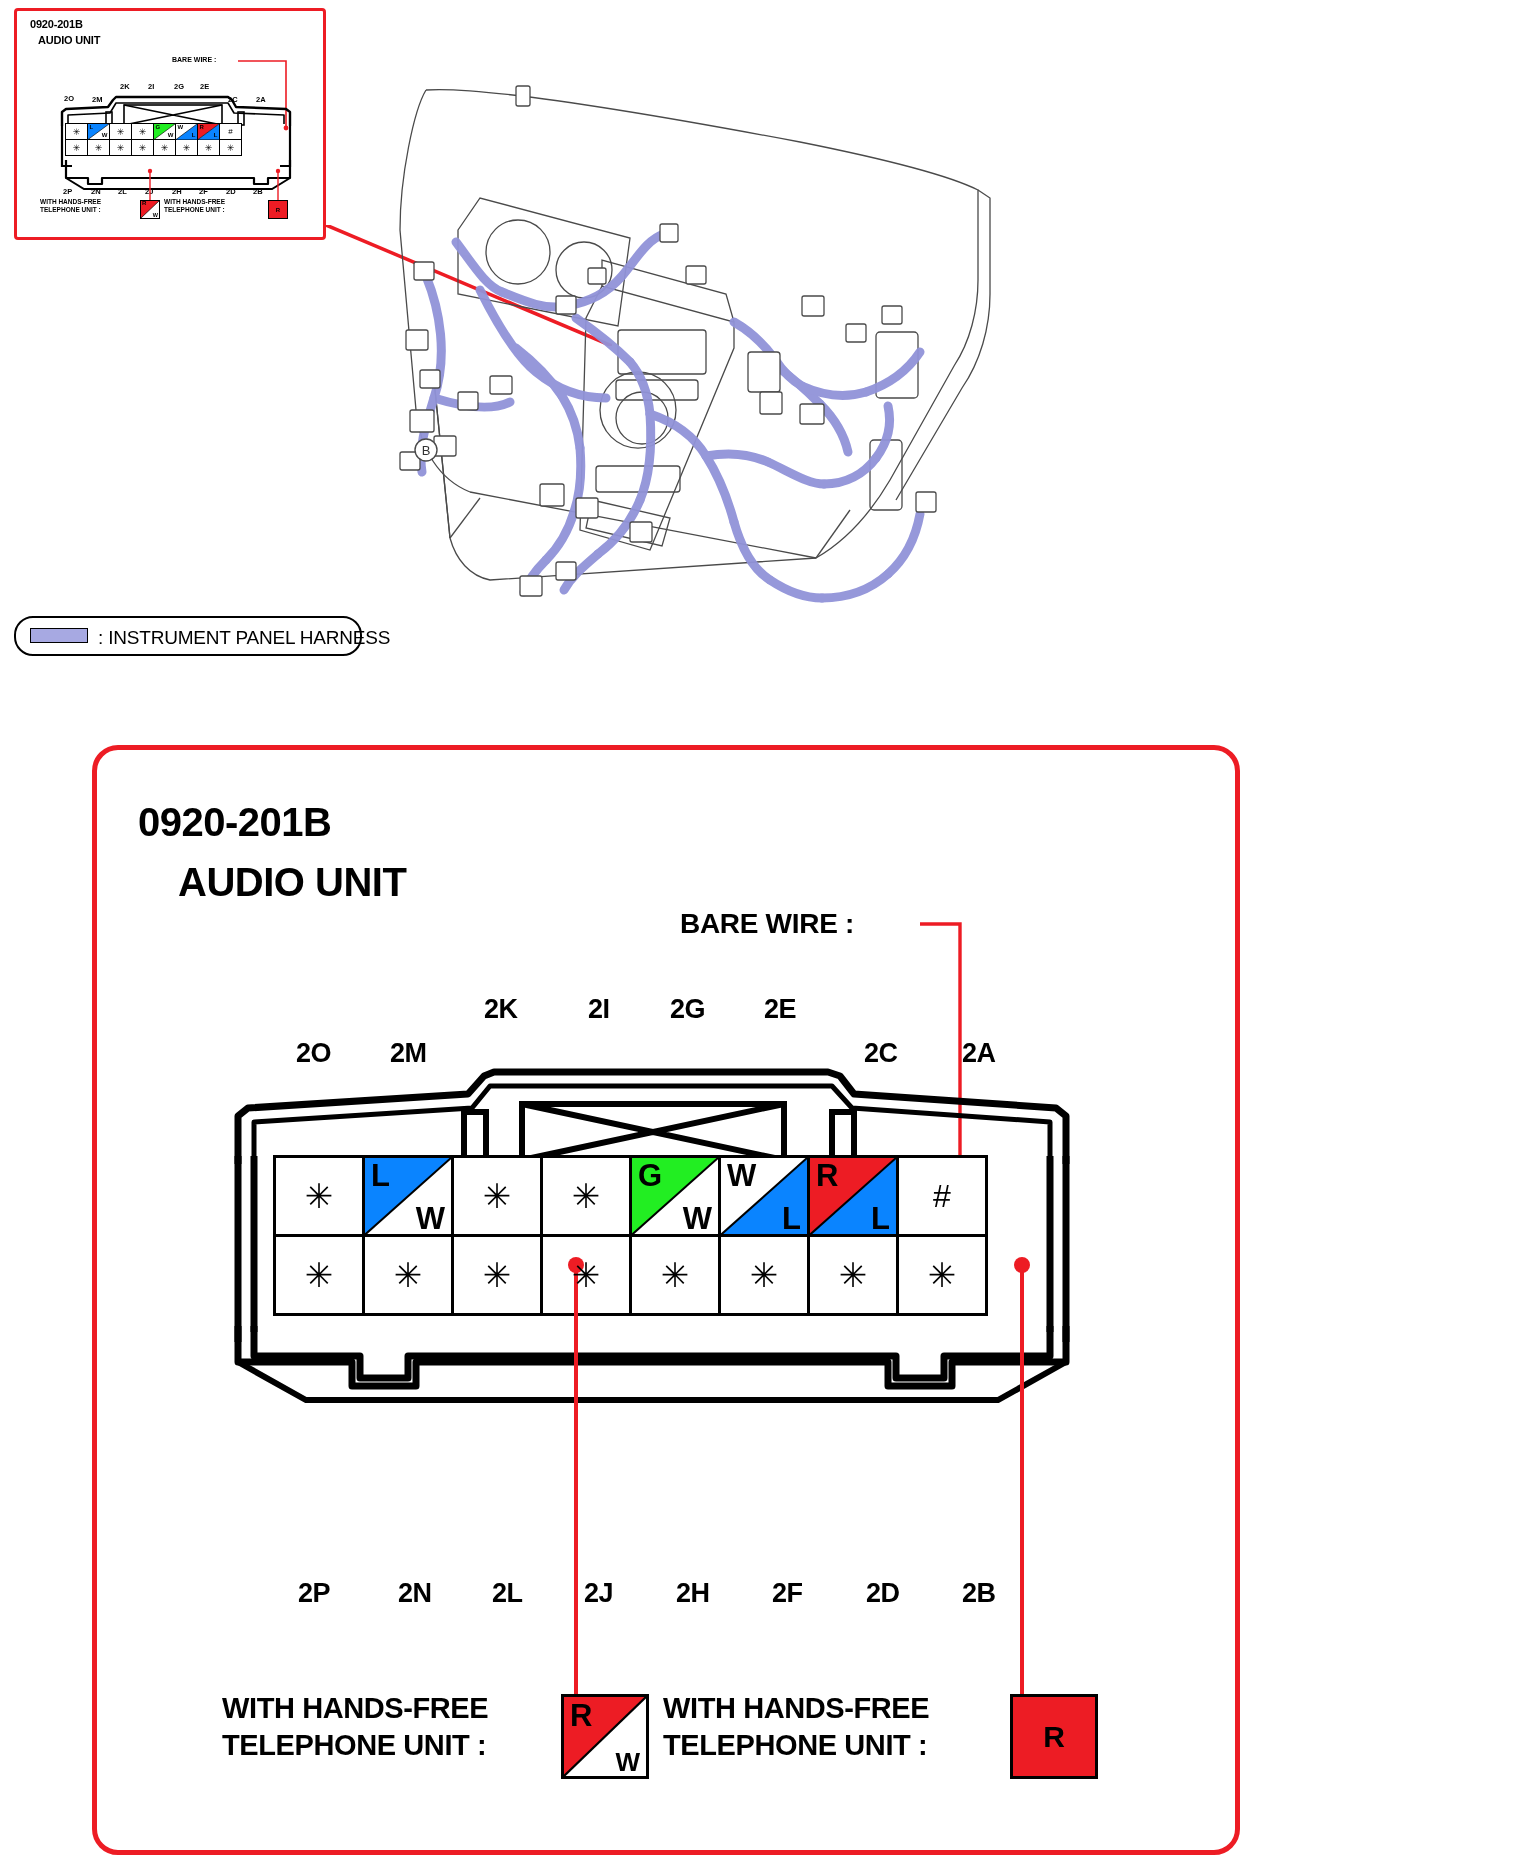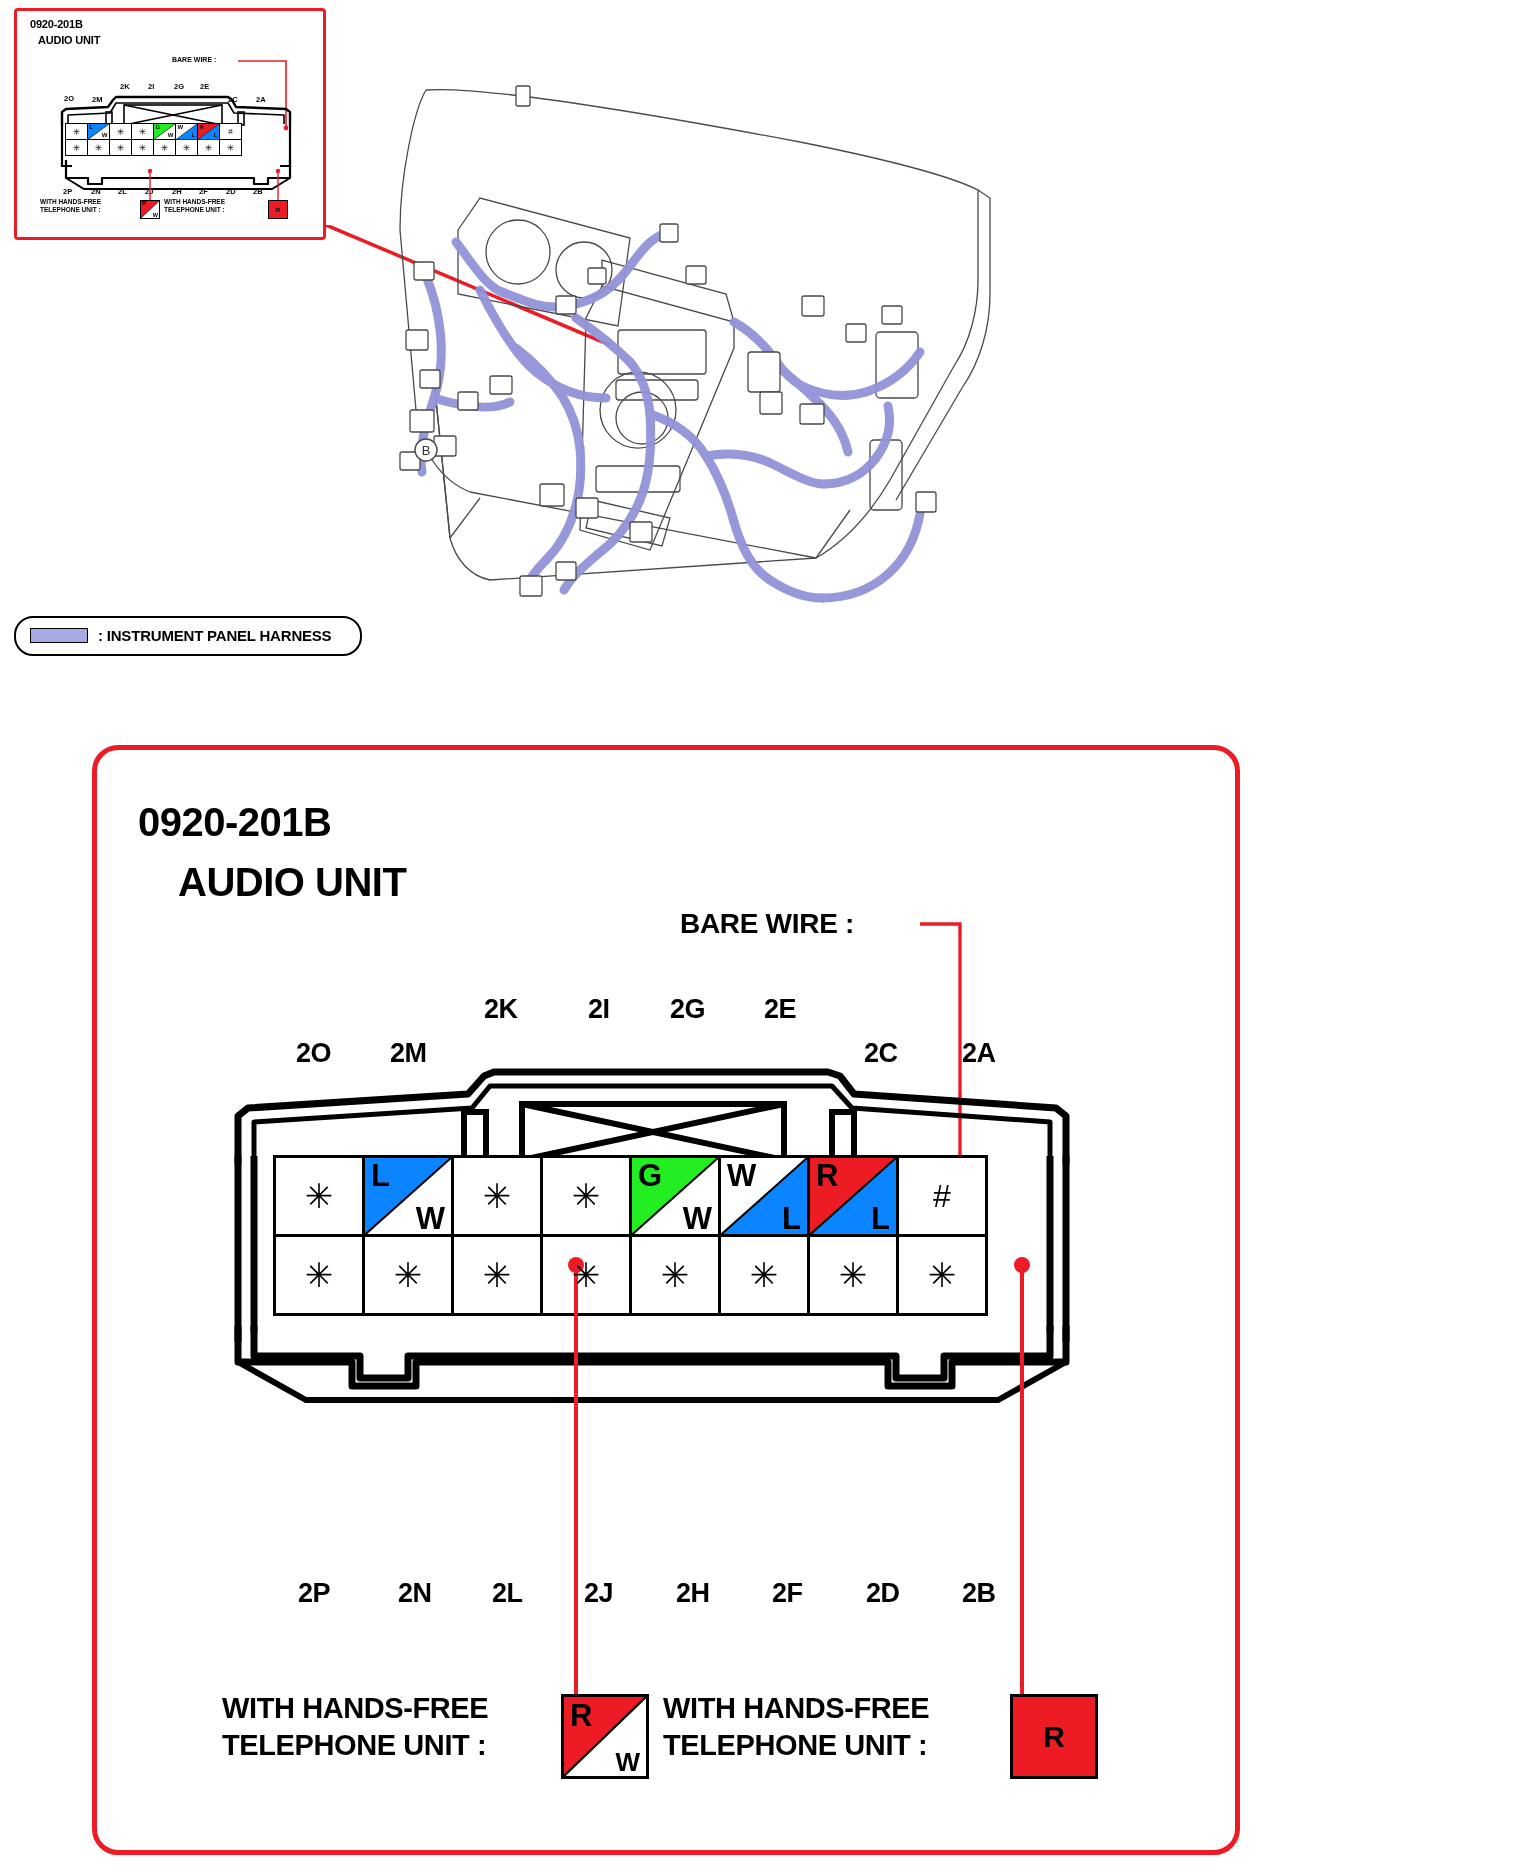--- a/index.html
+++ b/index.html
@@ -29,21 +29,21 @@
 
   
   #red-leader{left:326px;top:225px;width:286px;height:121px;}
 
   
   #harness{left:330px;top:80px;}
 
   
   #hl-box{left:14px;top:616px;width:348px;height:40px;border:2px solid #000;border-radius:19px;background:#fff;box-sizing:border-box;}
   #hl-swatch{left:30px;top:628px;width:58px;height:15px;background:#A7A9E2;border:1.5px solid #000;box-sizing:border-box;}
-  #hl-text{left:98px;top:627px;font-size:15px;font-weight:bold;letter-spacing:-.2px;}
+  #hl-text{left:98px;top:627px;font-size:19px;font-weight:normal;letter-spacing:-.2px;}
 
   
   #main-panel{left:92px;top:745px;width:1148px;height:1110px;border:5px solid #ED1C24;border-radius:26px;background:#fff;box-sizing:border-box;}
 
   #m-title1{left:138px;top:800px;font-size:40px;font-weight:bold;letter-spacing:-.5px;}
   #m-title2{left:178px;top:860px;font-size:40px;font-weight:bold;letter-spacing:-.5px;}
 
   #m-bare{left:680px;top:908px;font-size:28px;font-weight:bold;letter-spacing:-.3px;}
 
   .m-top-lbl{position:absolute;font-size:27px;font-weight:bold;letter-spacing:-.4px;}

